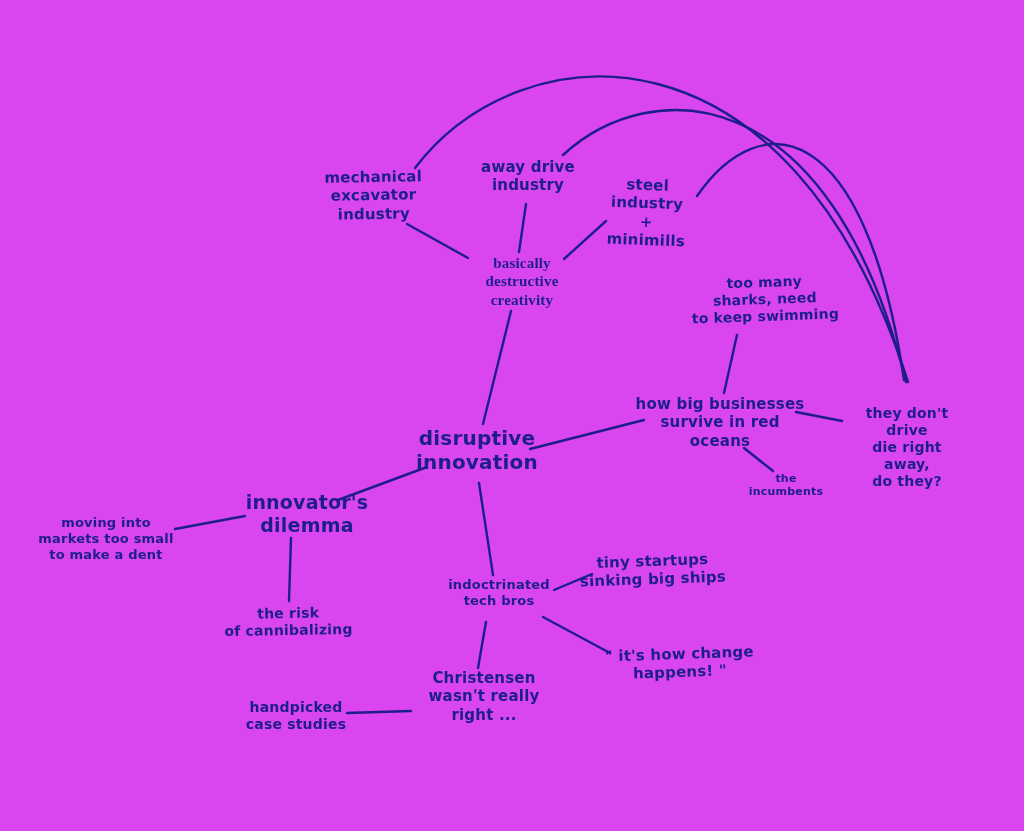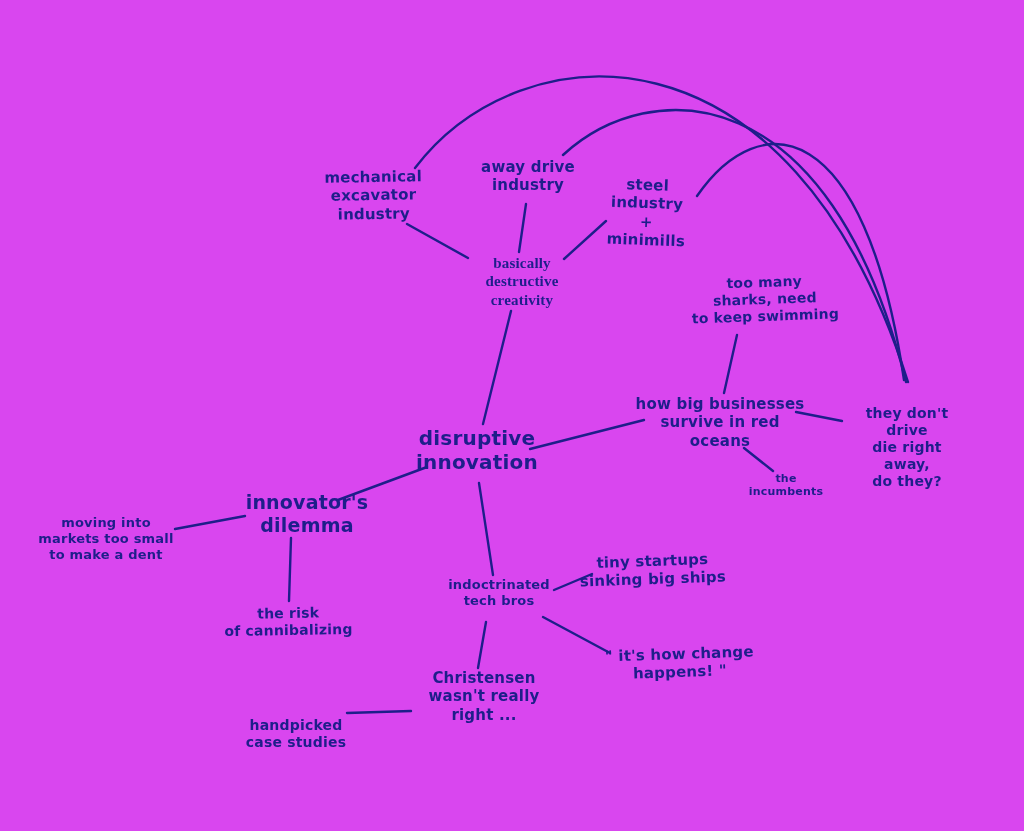--- a/index.html
+++ b/index.html
@@ -102,15 +102,15 @@
 of cannibalizing</div>
     <div class="node" style="left: 499px; top: 577px; font-size: 13px;">indoctrinated
 tech bros</div>
     <div class="node" style="left: 652px; top: 552px; font-size: 15px; transform: translateX(-50%) rotate(-2deg);">tiny startups
 sinking big ships</div>
     <div class="node" style="left: 679px; top: 645px; font-size: 15px; transform: translateX(-50%) rotate(-2deg);">" it's how change
 happens! "</div>
     <div class="node" style="left: 472px; top: 669px; font-size: 15px; margin-left: 12px;">Christensen
 wasn't really
 right ...</div>
-    <div class="node" style="left: 296px; top: 699px; font-size: 14px; margin-top: 18px;">handpicked
+    <div class="node" style="left: 296px; top: 699px; font-size: 14px;">handpicked
 case studies</div>
   </div>
 
 </body></html>

